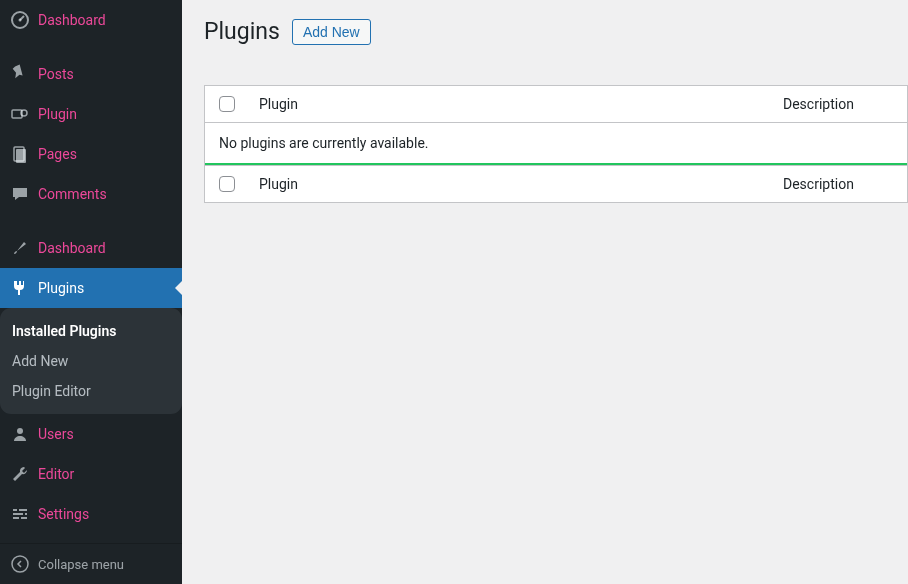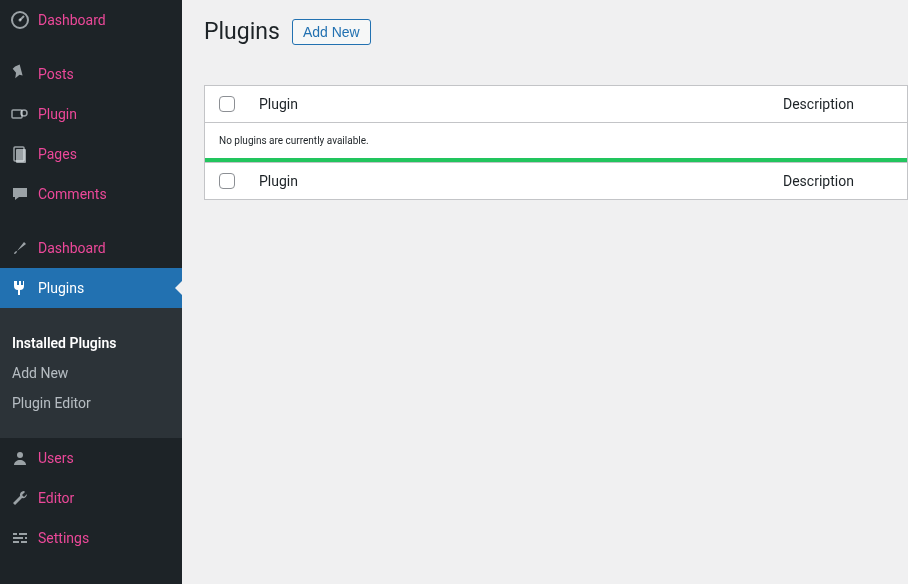--- a/index.html
+++ b/index.html
@@ -51,21 +51,22 @@
     content: "";
     position: absolute;
     right: -1px;
     top: 50%;
     transform: translateY(-50%);
     border: 8px solid transparent;
     border-right-color: #f0f0f1;
   }
   .submenu {
     background: #2c3338;
-    padding: 20px 0;
+    padding: 8px 0;
+    border-radius: 11px;
   }
   .submenu-item {
     padding: 7px 12px;
     color: rgba(240,246,252,0.7);
     font-size: 14px;
     cursor: pointer;
   }
   .submenu-item.current {
     color: #fff;
     font-weight: 600;
@@ -135,22 +136,22 @@
     border-radius: 4px;
     background: #fff;
     display: inline-block;
     cursor: pointer;
   }
   .plugin-col { flex: 1; }
   .desc-col { width: 110px; text-align: left; }
   .empty-row {
     padding: 12px 14px;
     color: #1d2327;
-    font-size: 10px;
-    border-bottom: 4px solid #22c55e;
+    font-size: 14px;
+    border-bottom: 2px solid #22c55e;
   }
   svg { display: block; }
 </style>
 </head>
 <body>
 
 <div class="sidebar">
 
   <div class="menu-item">
     <span class="icon">
@@ -251,20 +252,29 @@
 
   <div class="menu-item">
     <span class="icon">
       <svg width="20" height="20" viewBox="0 0 20 20" fill="currentColor">
           <path d="M3 5h4v2H3zM9 5h8v2H9zM3 9h10v2H3zM15 9h2v2h-2zM3 13h6v2H3zM11 13h6v2h-6z"></path>
         </svg>
     </span>
     <span class="label">Settings</span>
   </div>
 
+  <div class="collapse-item">
+    <span class="icon">
+      <svg width="20" height="20" viewBox="0 0 20 20" fill="currentColor">
+          <circle cx="10" cy="10" r="8" fill="none" stroke="currentColor" stroke-width="1.5"></circle>
+          <path d="M11 7l-3 3 3 3" fill="none" stroke="currentColor" stroke-width="1.5"></path>
+        </svg>
+    </span>
+    <span>Collapse menu</span>
+  </div>
 
 </div>
 
 <div class="main">
 
   <div class="page-heading">
     <h1 class="page-title">Plugins</h1>
     <button class="page-action">Add New</button>
   </div>
 

